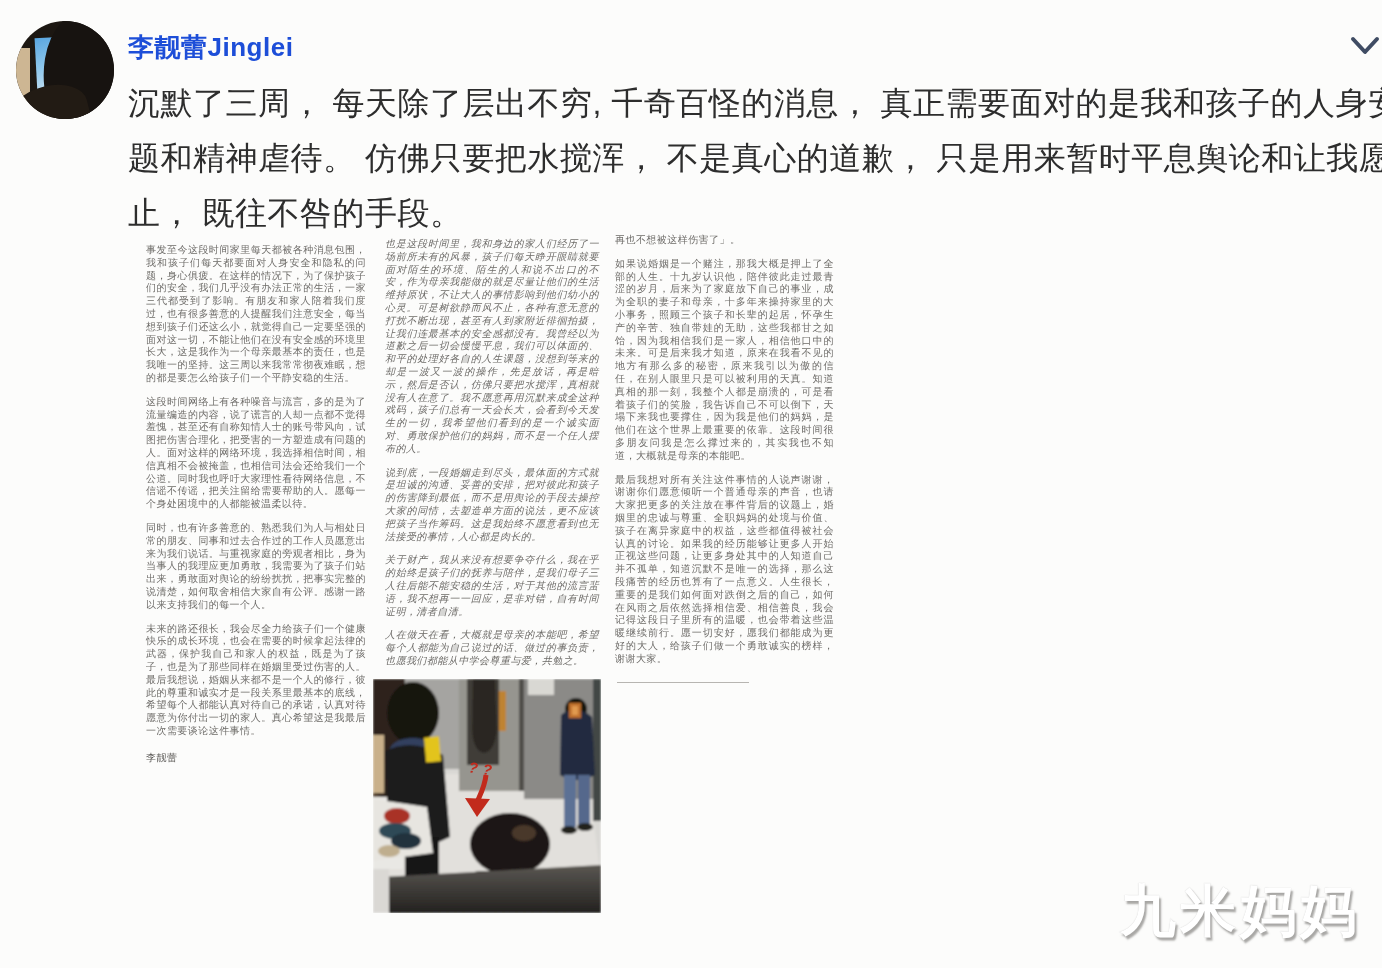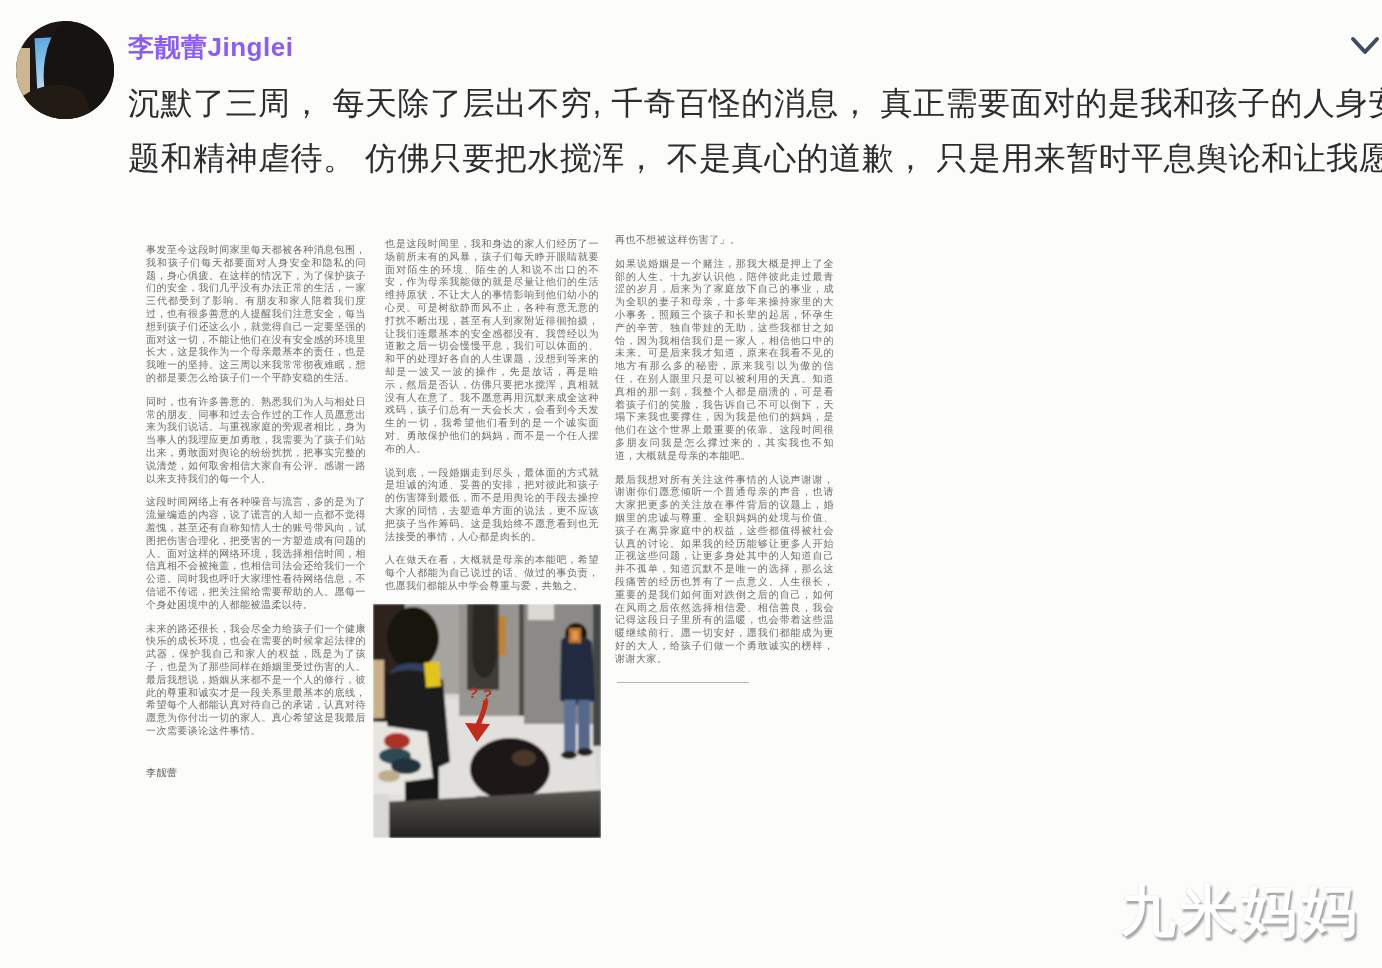--- a/index.html
+++ b/index.html
@@ -19,44 +19,44 @@
     background:linear-gradient(165deg,#5aa6e0 0%,#8ec7ec 45%,#b9d9ef 75%,#8a6f52 100%);
     transform:rotate(-3deg);
   }
   .avatar .tree{position:absolute;left:42%;top:22%;width:6%;height:34%;background:#4c6b44;border-radius:40%;}
   .avatar .darkmass{
     position:absolute;right:-14%;top:-10%;width:86%;height:130%;
     background:#171310;border-radius:46% 0 0 62%;transform:rotate(9deg);
   }
   .avatar .darklow{position:absolute;left:-6%;bottom:-14%;width:80%;height:48%;background:#221b14;border-radius:50% 50% 0 0;transform:rotate(-14deg);}
   .username{
-    position:absolute;left:128px;top:30px;font-size:26px;font-weight:bold;color:#8b5cf6;
+    position:absolute;left:128px;top:30px;font-size:26px;font-weight:bold;color:#1d4ed8;
     letter-spacing:.5px;cursor:pointer;
   }
   .collapse{position:absolute;left:1348px;top:30px;width:34px;height:30px;cursor:pointer;}
   
   .post-text{
     position:absolute;left:128px;top:76px;width:1245px;
     font-size:32px;line-height:55px;color:#2d2d2d;letter-spacing:.5px;
   }
   .post-text .ln{white-space:nowrap;}
   
   .columns{position:absolute;left:130px;top:232px;}
   .col{
     position:absolute;top:0;
     font-size:10px;line-height:12.8px;color:#6e6c69;
     text-align:justify;letter-spacing:.45px;
     filter:blur(.55px);
     cursor:pointer;
   }
   .col p{margin:0 0 11px 0;}
   .col1{left:16px;width:220px;padding-top:12px;}
-  .col2{left:255px;width:214px;padding-top:6px;}
+  .col2{left:255px;width:214px;padding-top:6px;font-style:italic;}
   .col3{left:485px;width:219px;padding-top:2px;}
-  .signature{margin-top:30px;color:#5c5a57;font-family:Liberation Mono, monospace;}
+  .signature{margin-top:14px;color:#5c5a57;}
   .lead-line{margin-bottom:14px;}
   .end-line{width:132px;border-top:1px solid #b7b5b1;margin-top:16px;margin-left:2px;}
   
   .photo{
     position:relative;width:228px;height:234px;margin:7px 0 0 -12px;display:block;cursor:pointer;
   }
   
   .watermark{
     position:absolute;right:22px;bottom:18px;
     font-size:56px;letter-spacing:4px;color:#ffffff;font-weight:bold;
@@ -77,35 +77,37 @@
 
 <div class="username">李靓蕾Jinglei</div>
 
 <svg class="collapse" viewBox="0 0 34 30">
   <polyline points="5,9 17,22 29,9" fill="none" stroke="#3f4c63" stroke-width="4" stroke-linecap="round" stroke-linejoin="round"></polyline>
 </svg>
 
 <div class="post-text">
   <div class="ln">沉默了三周， 每天除了层出不穷, 千奇百怪的消息， 真正需要面对的是我和孩子的人身安全问</div>
   <div class="ln">题和精神虐待。 仿佛只要把水搅浑， 不是真心的道歉， 只是用来暂时平息舆论和让我愿意点到为</div>
+  <div class="ln">止， 既往不咎的手段。</div>
 </div>
 
 <div class="columns">
 
   <div class="col col1">
     <p>事发至今这段时间家里每天都被各种消息包围，我和孩子们每天都要面对人身安全和隐私的问题，身心俱疲。在这样的情况下，为了保护孩子们的安全，我们几乎没有办法正常的生活，一家三代都受到了影响。有朋友和家人陪着我们度过，也有很多善意的人提醒我们注意安全，每当想到孩子们还这么小，就觉得自己一定要坚强的面对这一切，不能让他们在没有安全感的环境里长大，这是我作为一个母亲最基本的责任，也是我唯一的坚持。这三周以来我常常彻夜难眠，想的都是要怎么给孩子们一个平静安稳的生活。</p>
+    <p>这段时间网络上有各种噪音与流言，多的是为了流量编造的内容，说了谎言的人却一点都不觉得羞愧，甚至还有自称知情人士的账号带风向，试图把伤害合理化，把受害的一方塑造成有问题的人。面对这样的网络环境，我选择相信时间，相信真相不会被掩盖，也相信司法会还给我们一个公道。同时我也呼吁大家理性看待网络信息，不信谣不传谣，把关注留给需要帮助的人。愿每一个身处困境中的人都能被温柔以待。</p>
     <p>同时，也有许多善意的、熟悉我们为人与相处日常的朋友、同事和过去合作过的工作人员愿意出来为我们说话。与重视家庭的旁观者相比，身为当事人的我理应更加勇敢，我需要为了孩子们站出来，勇敢面对舆论的纷纷扰扰，把事实完整的说清楚，如何取舍相信大家自有公评。感谢一路以来支持我们的每一个人。</p>
-    <p>这段时间网络上有各种噪音与流言，多的是为了流量编造的内容，说了谎言的人却一点都不觉得羞愧，甚至还有自称知情人士的账号带风向，试图把伤害合理化，把受害的一方塑造成有问题的人。面对这样的网络环境，我选择相信时间，相信真相不会被掩盖，也相信司法会还给我们一个公道。同时我也呼吁大家理性看待网络信息，不信谣不传谣，把关注留给需要帮助的人。愿每一个身处困境中的人都能被温柔以待。</p>
     <p>未来的路还很长，我会尽全力给孩子们一个健康快乐的成长环境，也会在需要的时候拿起法律的武器，保护我自己和家人的权益，既是为了孩子，也是为了那些同样在婚姻里受过伤害的人。最后我想说，婚姻从来都不是一个人的修行，彼此的尊重和诚实才是一段关系里最基本的底线，希望每个人都能认真对待自己的承诺，认真对待愿意为你付出一切的家人。真心希望这是我最后一次需要谈论这件事情。</p>
     <div class="signature">李靓蕾</div>
   </div>
 
   <div class="col col2">
     <p>也是这段时间里，我和身边的家人们经历了一场前所未有的风暴，孩子们每天睁开眼睛就要面对陌生的环境、陌生的人和说不出口的不安，作为母亲我能做的就是尽量让他们的生活维持原状，不让大人的事情影响到他们幼小的心灵。可是树欲静而风不止，各种有意无意的打扰不断出现，甚至有人到家附近徘徊拍摄，让我们连最基本的安全感都没有。我曾经以为道歉之后一切会慢慢平息，我们可以体面的、和平的处理好各自的人生课题，没想到等来的却是一波又一波的操作，先是放话，再是暗示，然后是否认，仿佛只要把水搅浑，真相就没有人在意了。我不愿意再用沉默来成全这种戏码，孩子们总有一天会长大，会看到今天发生的一切，我希望他们看到的是一个诚实面对、勇敢保护他们的妈妈，而不是一个任人摆布的人。</p>
     <p>说到底，一段婚姻走到尽头，最体面的方式就是坦诚的沟通、妥善的安排，把对彼此和孩子的伤害降到最低，而不是用舆论的手段去操控大家的同情，去塑造单方面的说法，更不应该把孩子当作筹码。这是我始终不愿意看到也无法接受的事情，人心都是肉长的。</p>
+    <p>关于财产，我从来没有想要争夺什么，我在乎的始终是孩子们的抚养与陪伴，是我们母子三人往后能不能安稳的生活，对于其他的流言蜚语，我不想再一一回应，是非对错，自有时间证明，清者自清。</p>
     <p>人在做天在看，大概就是母亲的本能吧，希望每个人都能为自己说过的话、做过的事负责，也愿我们都能从中学会尊重与爱，共勉之。</p>
 
     <svg class="photo" viewBox="0 0 228 234">
       <defs>
         <filter id="pblur" x="-5%" y="-5%" width="110%" height="110%">
           <feGaussianBlur stdDeviation="1.3"></feGaussianBlur>
         </filter>
         <filter id="ablur" x="-20%" y="-20%" width="140%" height="140%">
           <feGaussianBlur stdDeviation="0.5"></feGaussianBlur>
         </filter>

